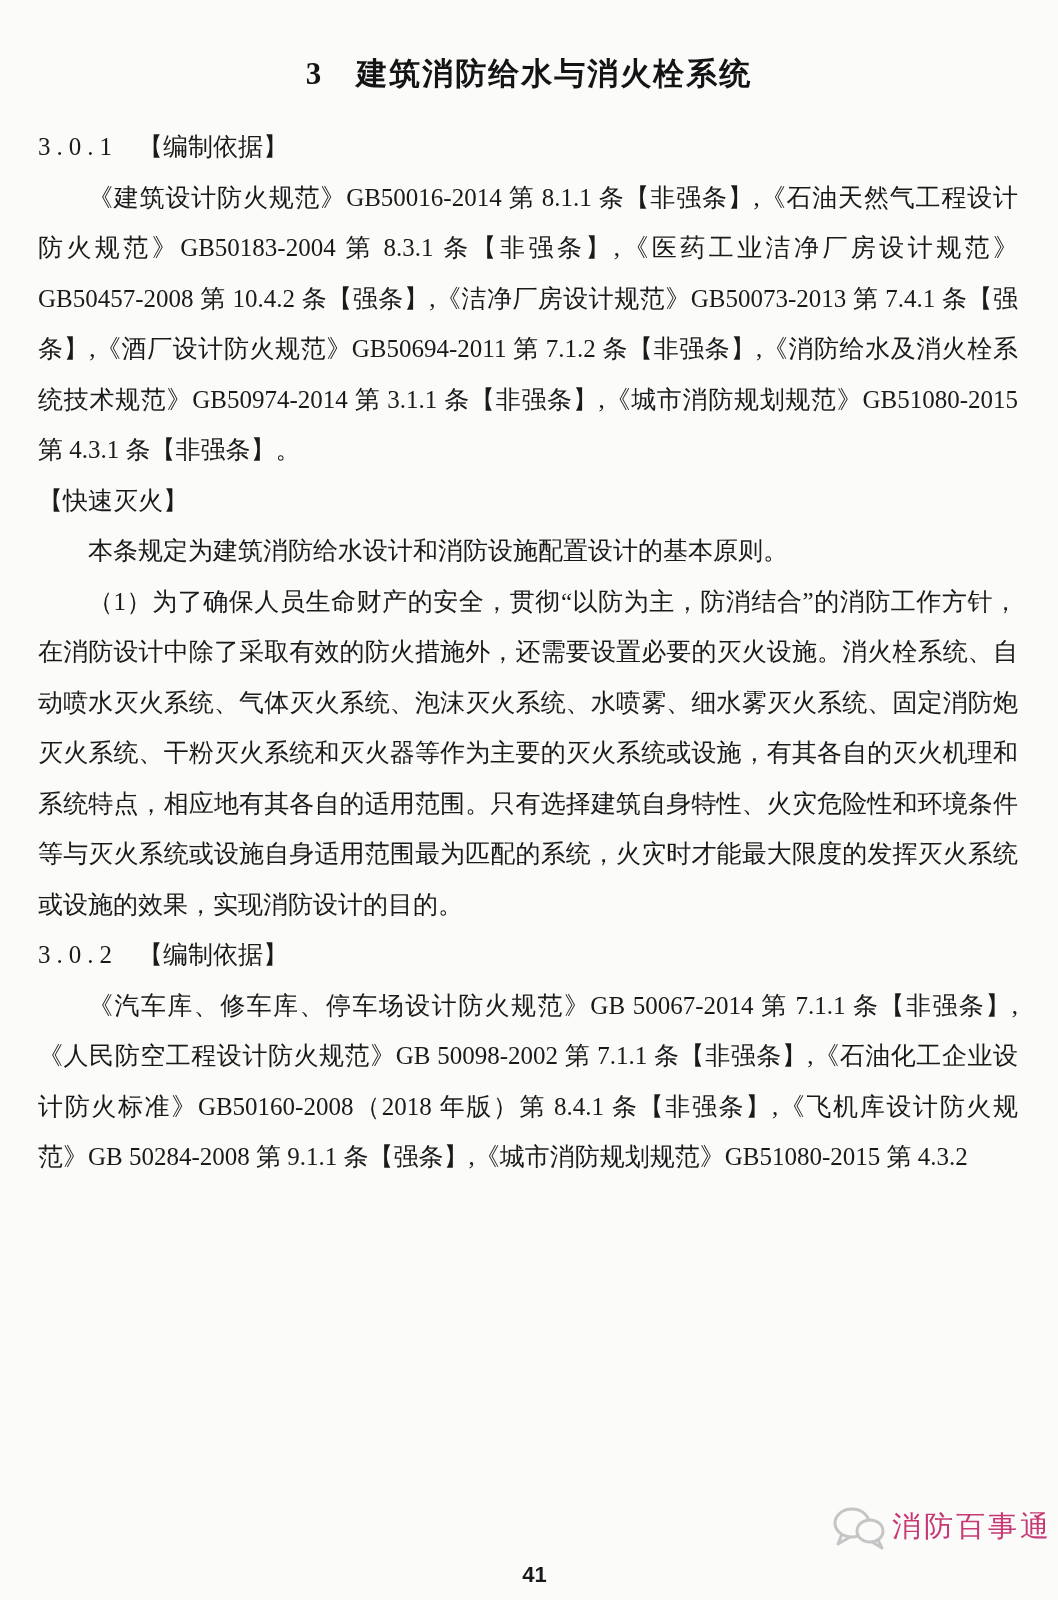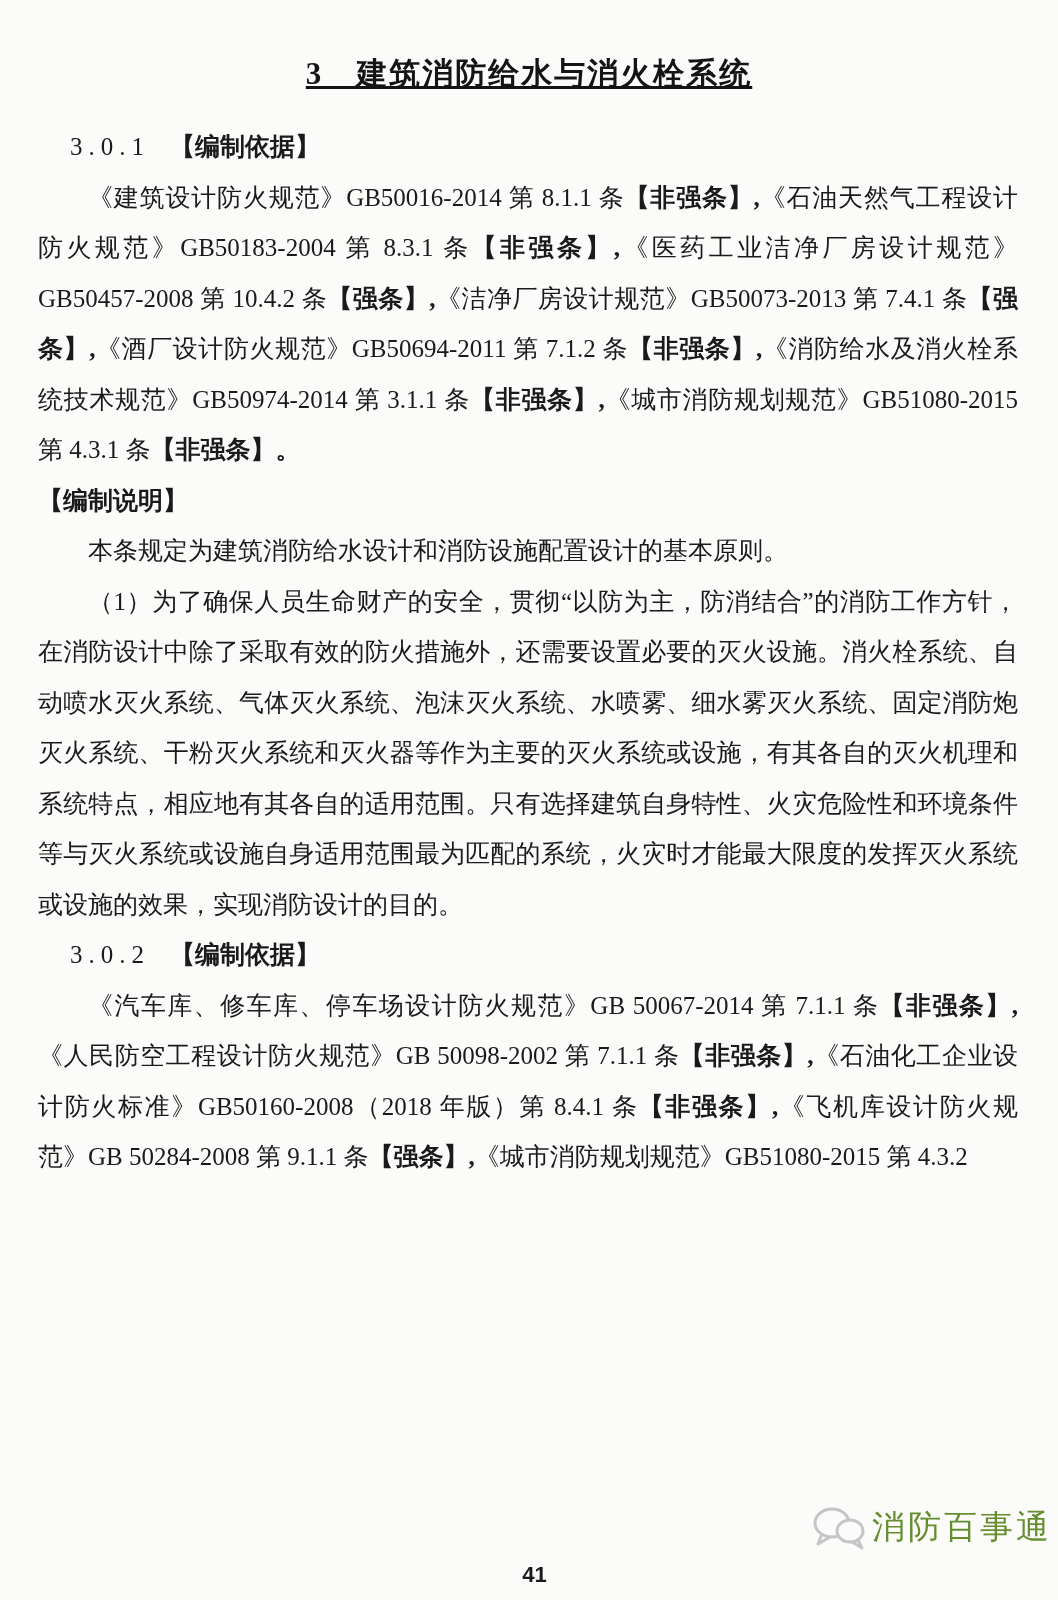--- a/index.html
+++ b/index.html
@@ -19,42 +19,40 @@
   }
   .page-title {
     margin: 0;
     padding-top: 52px;
     text-align: center;
     font-size: 31px;
     font-weight: bold;
     letter-spacing: 2px;
     line-height: 44px;
     color: #141414;
-    text-decoration: underline;
   }
   .doc-body {
     position: relative;
     z-index: 1;
     margin: 26px 40px 0 38px;
     font-size: 25px;
     line-height: 50.5px;
     text-align: justify;
   }
   .doc-body p {
     margin: 0;
     padding: 0;
   }
   .para { text-indent: 2em; }
   .heading, .subheading { text-indent: 0; }
-  .bd { font-weight: bold; }
+  .bd { font-weight: normal; }
   .clause-num {
     letter-spacing: 6px;
     padding-right: 20px;
     font-weight: normal;
-    margin-left: 32px;
   }
   .page-footer {
     position: absolute;
     left: 11px;
     right: 0;
     bottom: 12px;
     text-align: center;
     font-family: "Liberation Sans", "DejaVu Sans", sans-serif;
     font-weight: bold;
     font-size: 22px;
@@ -67,37 +65,37 @@
     bottom: 50px;
     display: flex;
     align-items: center;
     gap: 6px;
     z-index: 2;
     opacity: 0.85;
     pointer-events: none;
   }
   .watermark-text {
     font-family: "Liberation Sans", "DejaVu Sans", sans-serif;
-    font-size: 33px;
+    font-size: 29px;
     letter-spacing: 3px;
-    color: #4d7c0f;
+    color: #be185d;
   }
   .watermark svg { display: block; }
 </style>
 </head>
 <body>
 
 <div class="page">
 
   <h1 class="page-title">3　建筑消防给水与消火栓系统</h1>
 
   <div class="doc-body" id="doc-body">
       <p class="heading"><span class="clause-num">3.0.1</span><span class="bd">【编制依据】</span></p>
       <p class="para"><span>《建筑设计防火规范》GB50016-2014 第 8.1.1 条</span><span class="bd">【非强条】,</span><span>《石油天然气工程设计防火规范》GB50183-2004 第 8.3.1 条</span><span class="bd">【非强条】,</span><span>《医药工业洁净厂房设计规范》GB50457-2008 第 10.4.2 条</span><span class="bd">【强条】,</span><span>《洁净厂房设计规范》GB50073-2013 第 7.4.1 条</span><span class="bd">【强条】,</span><span>《酒厂设计防火规范》GB50694-2011 第 7.1.2 条</span><span class="bd">【非强条】,</span><span>《消防给水及消火栓系统技术规范》GB50974-2014 第 3.1.1 条</span><span class="bd">【非强条】,</span><span>《城市消防规划规范》GB51080-2015 第 4.3.1 条</span><span class="bd">【非强条】。</span></p>
-      <p class="subheading"><span class="bd">【编制说明】</span></p>
+      <p class="subheading"><span class="bd">【快速灭火】</span></p>
       <p class="para"><span>本条规定为建筑消防给水设计和消防设施配置设计的基本原则。</span></p>
       <p class="para"><span>（1）为了确保人员生命财产的安全，贯彻“以防为主，防消结合”的消防工作方针，在消防设计中除了采取有效的防火措施外，还需要设置必要的灭火设施。消火栓系统、自动喷水灭火系统、气体灭火系统、泡沫灭火系统、水喷雾、细水雾灭火系统、固定消防炮灭火系统、干粉灭火系统和灭火器等作为主要的灭火系统或设施，有其各自的灭火机理和系统特点，相应地有其各自的适用范围。只有选择建筑自身特性、火灾危险性和环境条件等与灭火系统或设施自身适用范围最为匹配的系统，火灾时才能最大限度的发挥灭火系统或设施的效果，实现消防设计的目的。</span></p>
       <p class="heading"><span class="clause-num">3.0.2</span><span class="bd">【编制依据】</span></p>
       <p class="para"><span>《汽车库、修车库、停车场设计防火规范》GB 50067-2014 第 7.1.1 条</span><span class="bd">【非强条】,</span><span>《人民防空工程设计防火规范》GB 50098-2002 第 7.1.1 条</span><span class="bd">【非强条】,</span><span>《石油化工企业设计防火标准》GB50160-2008（2018 年版）第 8.4.1 条</span><span class="bd">【非强条】,</span><span>《飞机库设计防火规范》GB 50284-2008 第 9.1.1 条</span><span class="bd">【强条】,</span><span>《城市消防规划规范》GB51080-2015 第 4.3.2</span></p>
     </div>
 
   <div class="watermark">
     <span>
       <svg width="54" height="46" viewBox="0 0 54 46">
         <ellipse cx="20" cy="19" rx="17" ry="14" fill="none" stroke="#bcbcbc" stroke-width="3"></ellipse>

